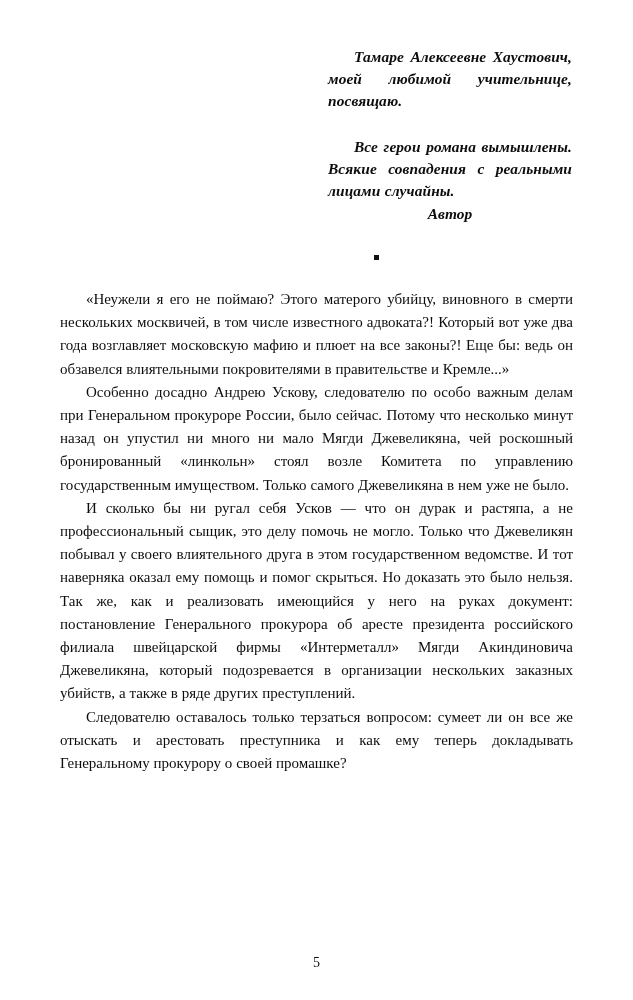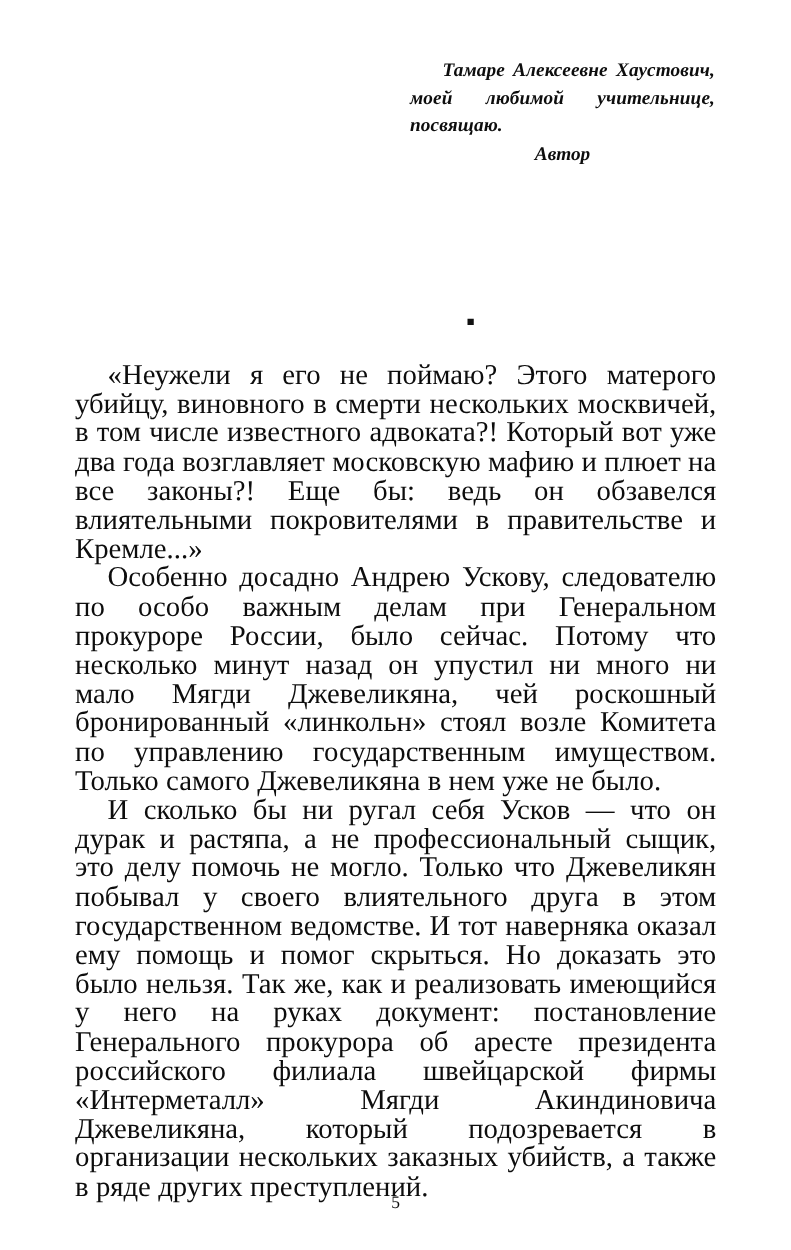--- a/index.html
+++ b/index.html
@@ -76,21 +76,21 @@
   
   .body-text {
     position: absolute;
     left: 60px;
     top: 288px;
     width: 513px;
   }
 
   .body-text p {
     margin: 0;
-    font-size: 23px;
+    font-size: 15px;
     line-height: 23.2px;
     text-align: justify;
     text-align-last: left;
     text-indent: 26px;
     hyphens: manual;
     word-spacing: 0.1px;
   }
 
   
   .folio {
@@ -103,26 +103,28 @@
     line-height: 16px;
   }
 </style>
 </head>
 <body>
 
 <div class="page">
 
   <div class="epigraph-block">
     <div class="epigraph dedication">Тамаре Алексеевне Хаустович, моей любимой учительнице, посвящаю.</div>
+    <div class="epigraph disclaimer">Все герои романа вымышлены. Всякие совпадения с реальными лицами случайны.</div>
     <div class="epigraph-signature">Автор</div>
   </div>
 
   <div class="ornament"></div>
 
   <div class="body-text">
     <p>«Неужели я его не поймаю? Этого матерого убийцу, виновного в смерти нескольких москвичей, в том числе известного адвоката?! Который вот уже два года возглавляет московскую мафию и плюет на все законы?! Еще бы: ведь он обзавелся влиятельными покровителями в правительстве и Кремле...»</p>
     <p>Особенно досадно Андрею Ускову, следователю по особо важным делам при Генеральном прокуроре России, было сейчас. Потому что несколько минут назад он упустил ни много ни мало Мягди Джевеликяна, чей роскошный бронированный «линкольн» стоял возле Комитета по управлению государственным имуществом. Только самого Джевеликяна в нем уже не было.</p>
     <p>И сколько бы ни ругал себя Усков — что он дурак и растяпа, а не профессиональный сыщик, это делу помочь не могло. Только что Джевеликян побывал у своего влиятельного друга в этом государственном ведомстве. И тот наверняка оказал ему помощь и помог скрыться. Но доказать это было нельзя. Так же, как и реализовать имеющийся у него на руках документ: постановление Генерального прокурора об аресте президента российского филиала швейцарской фирмы «Интерметалл» Мягди Акиндиновича Джевеликяна, который подозревается в организации нескольких заказных убийств, а также в ряде других преступлений.</p>
+    <p>Следователю оставалось только терзаться вопросом: сумеет ли он все же отыскать и арестовать преступника и как ему теперь докладывать Генеральному прокурору о своей промашке?</p>
   </div>
 
   <div class="folio">5</div>
 
 </div>
 
 </body></html>

